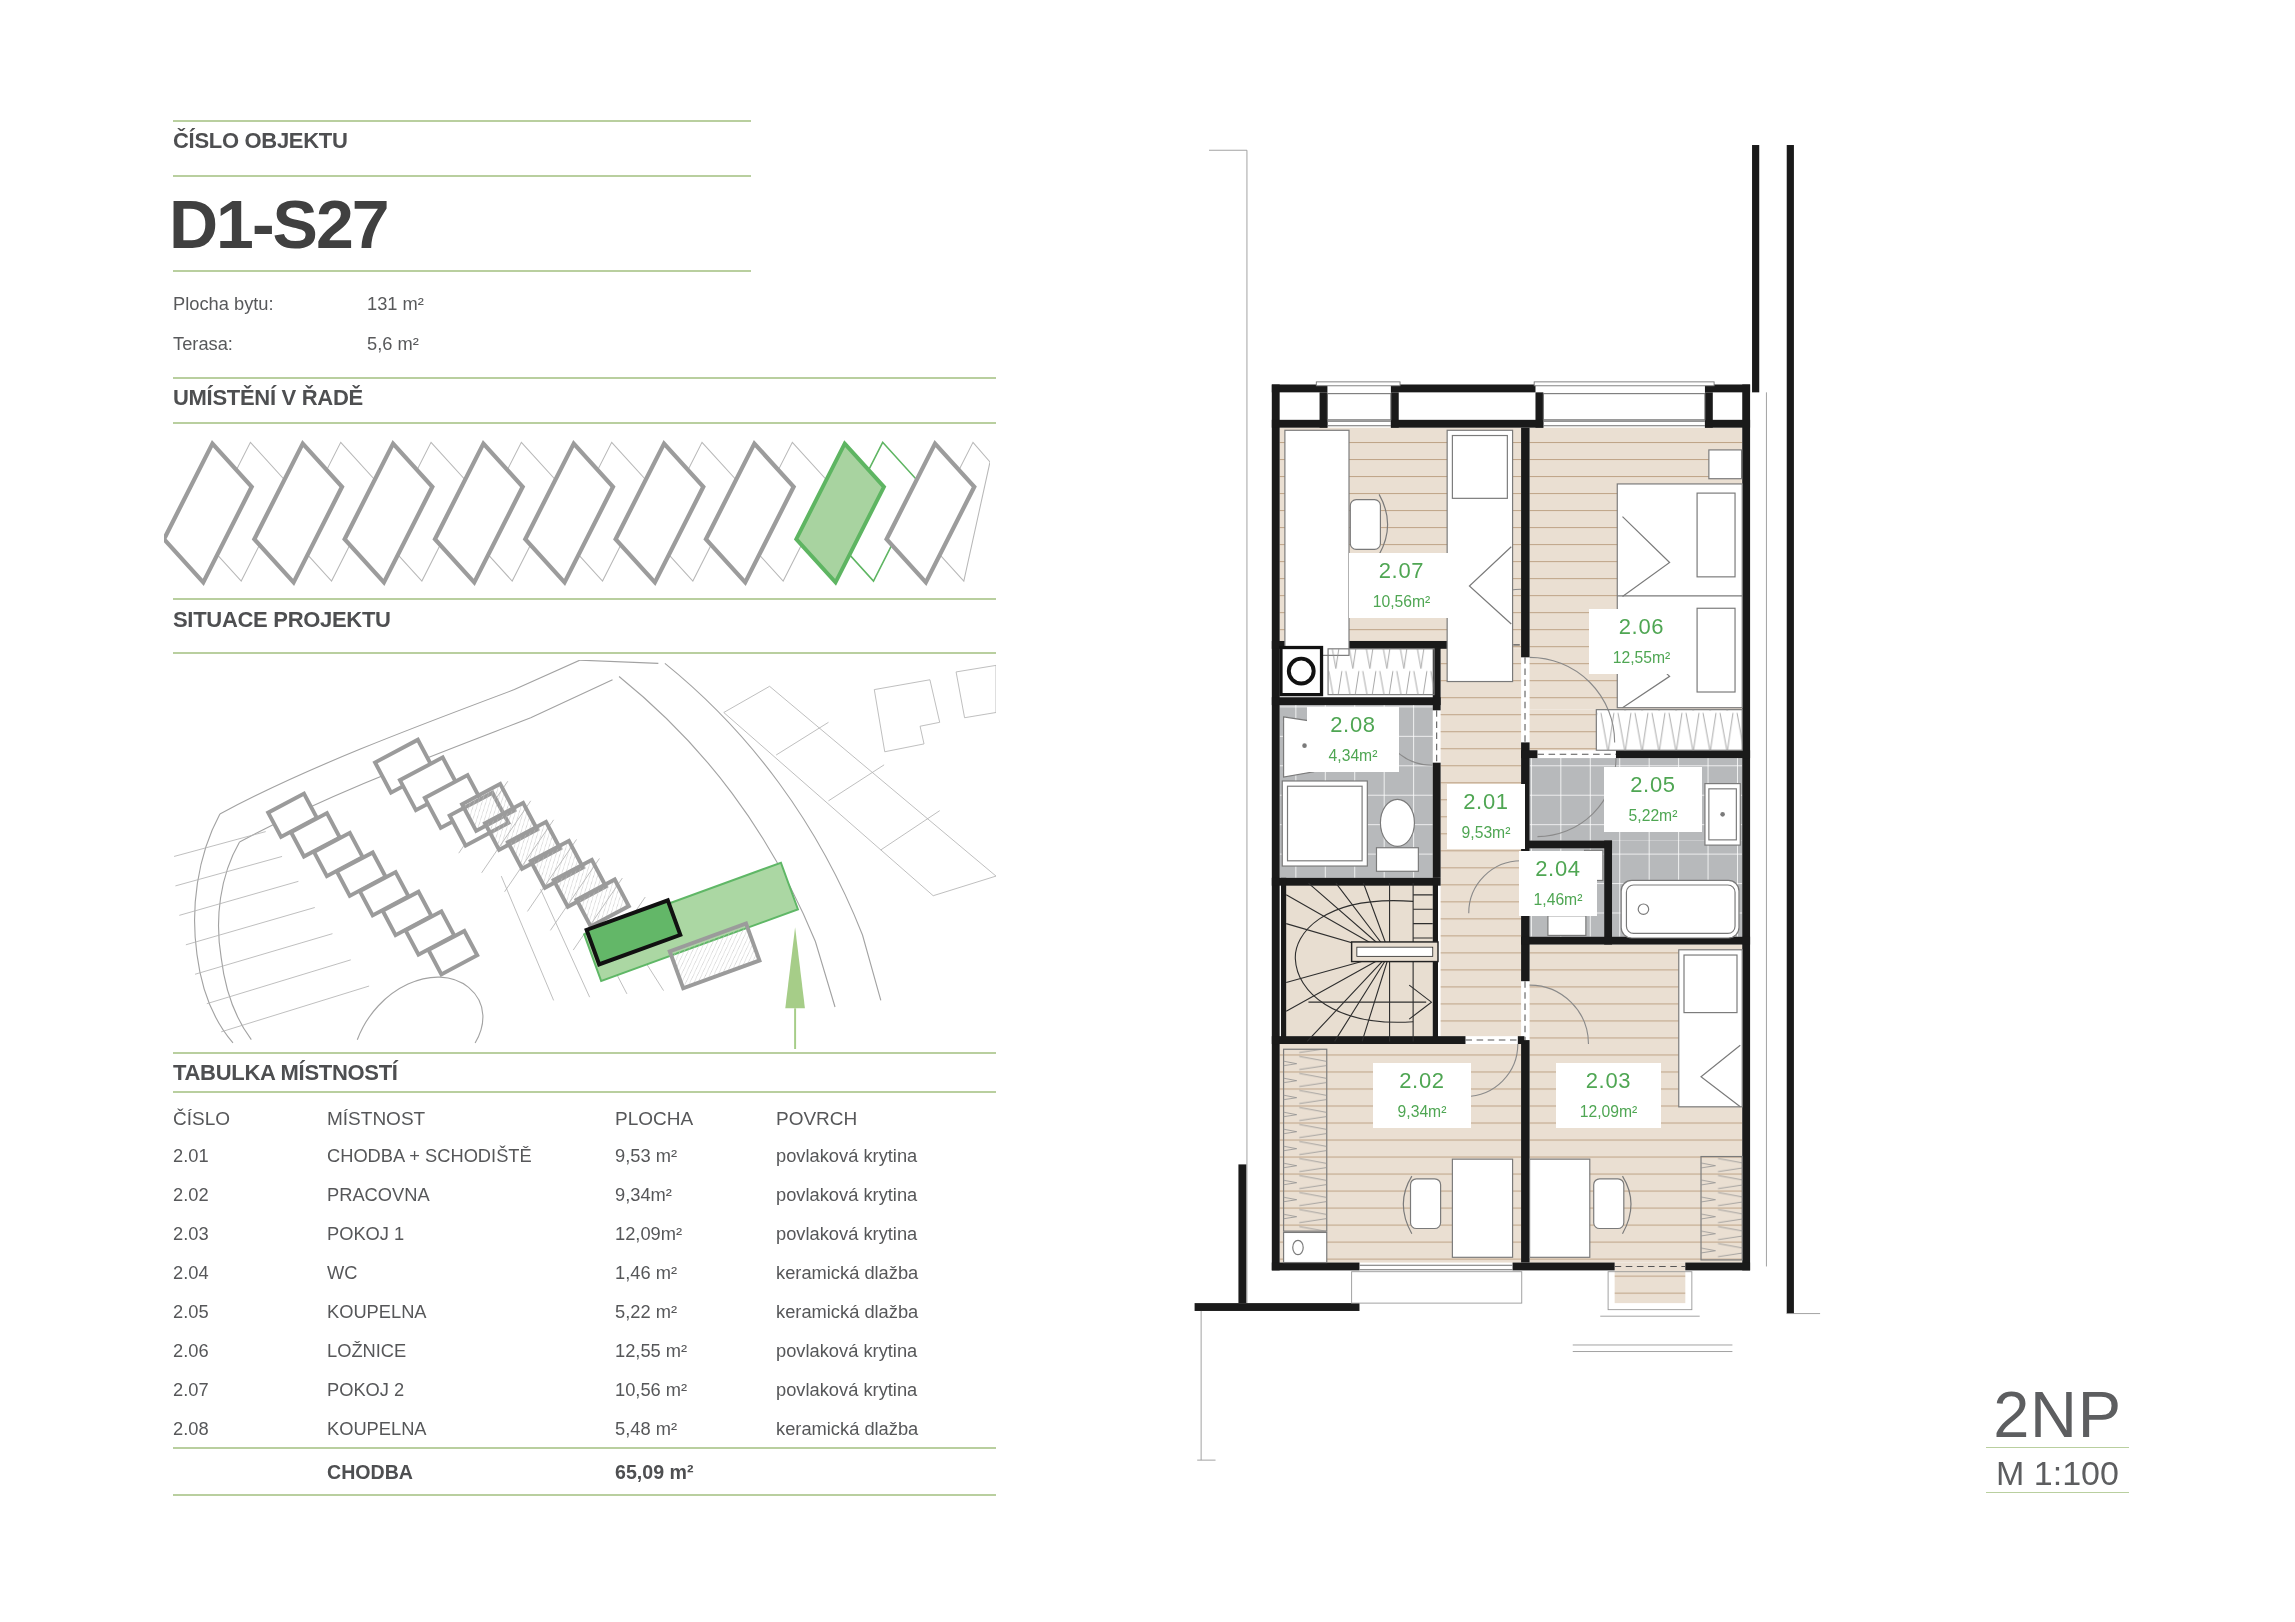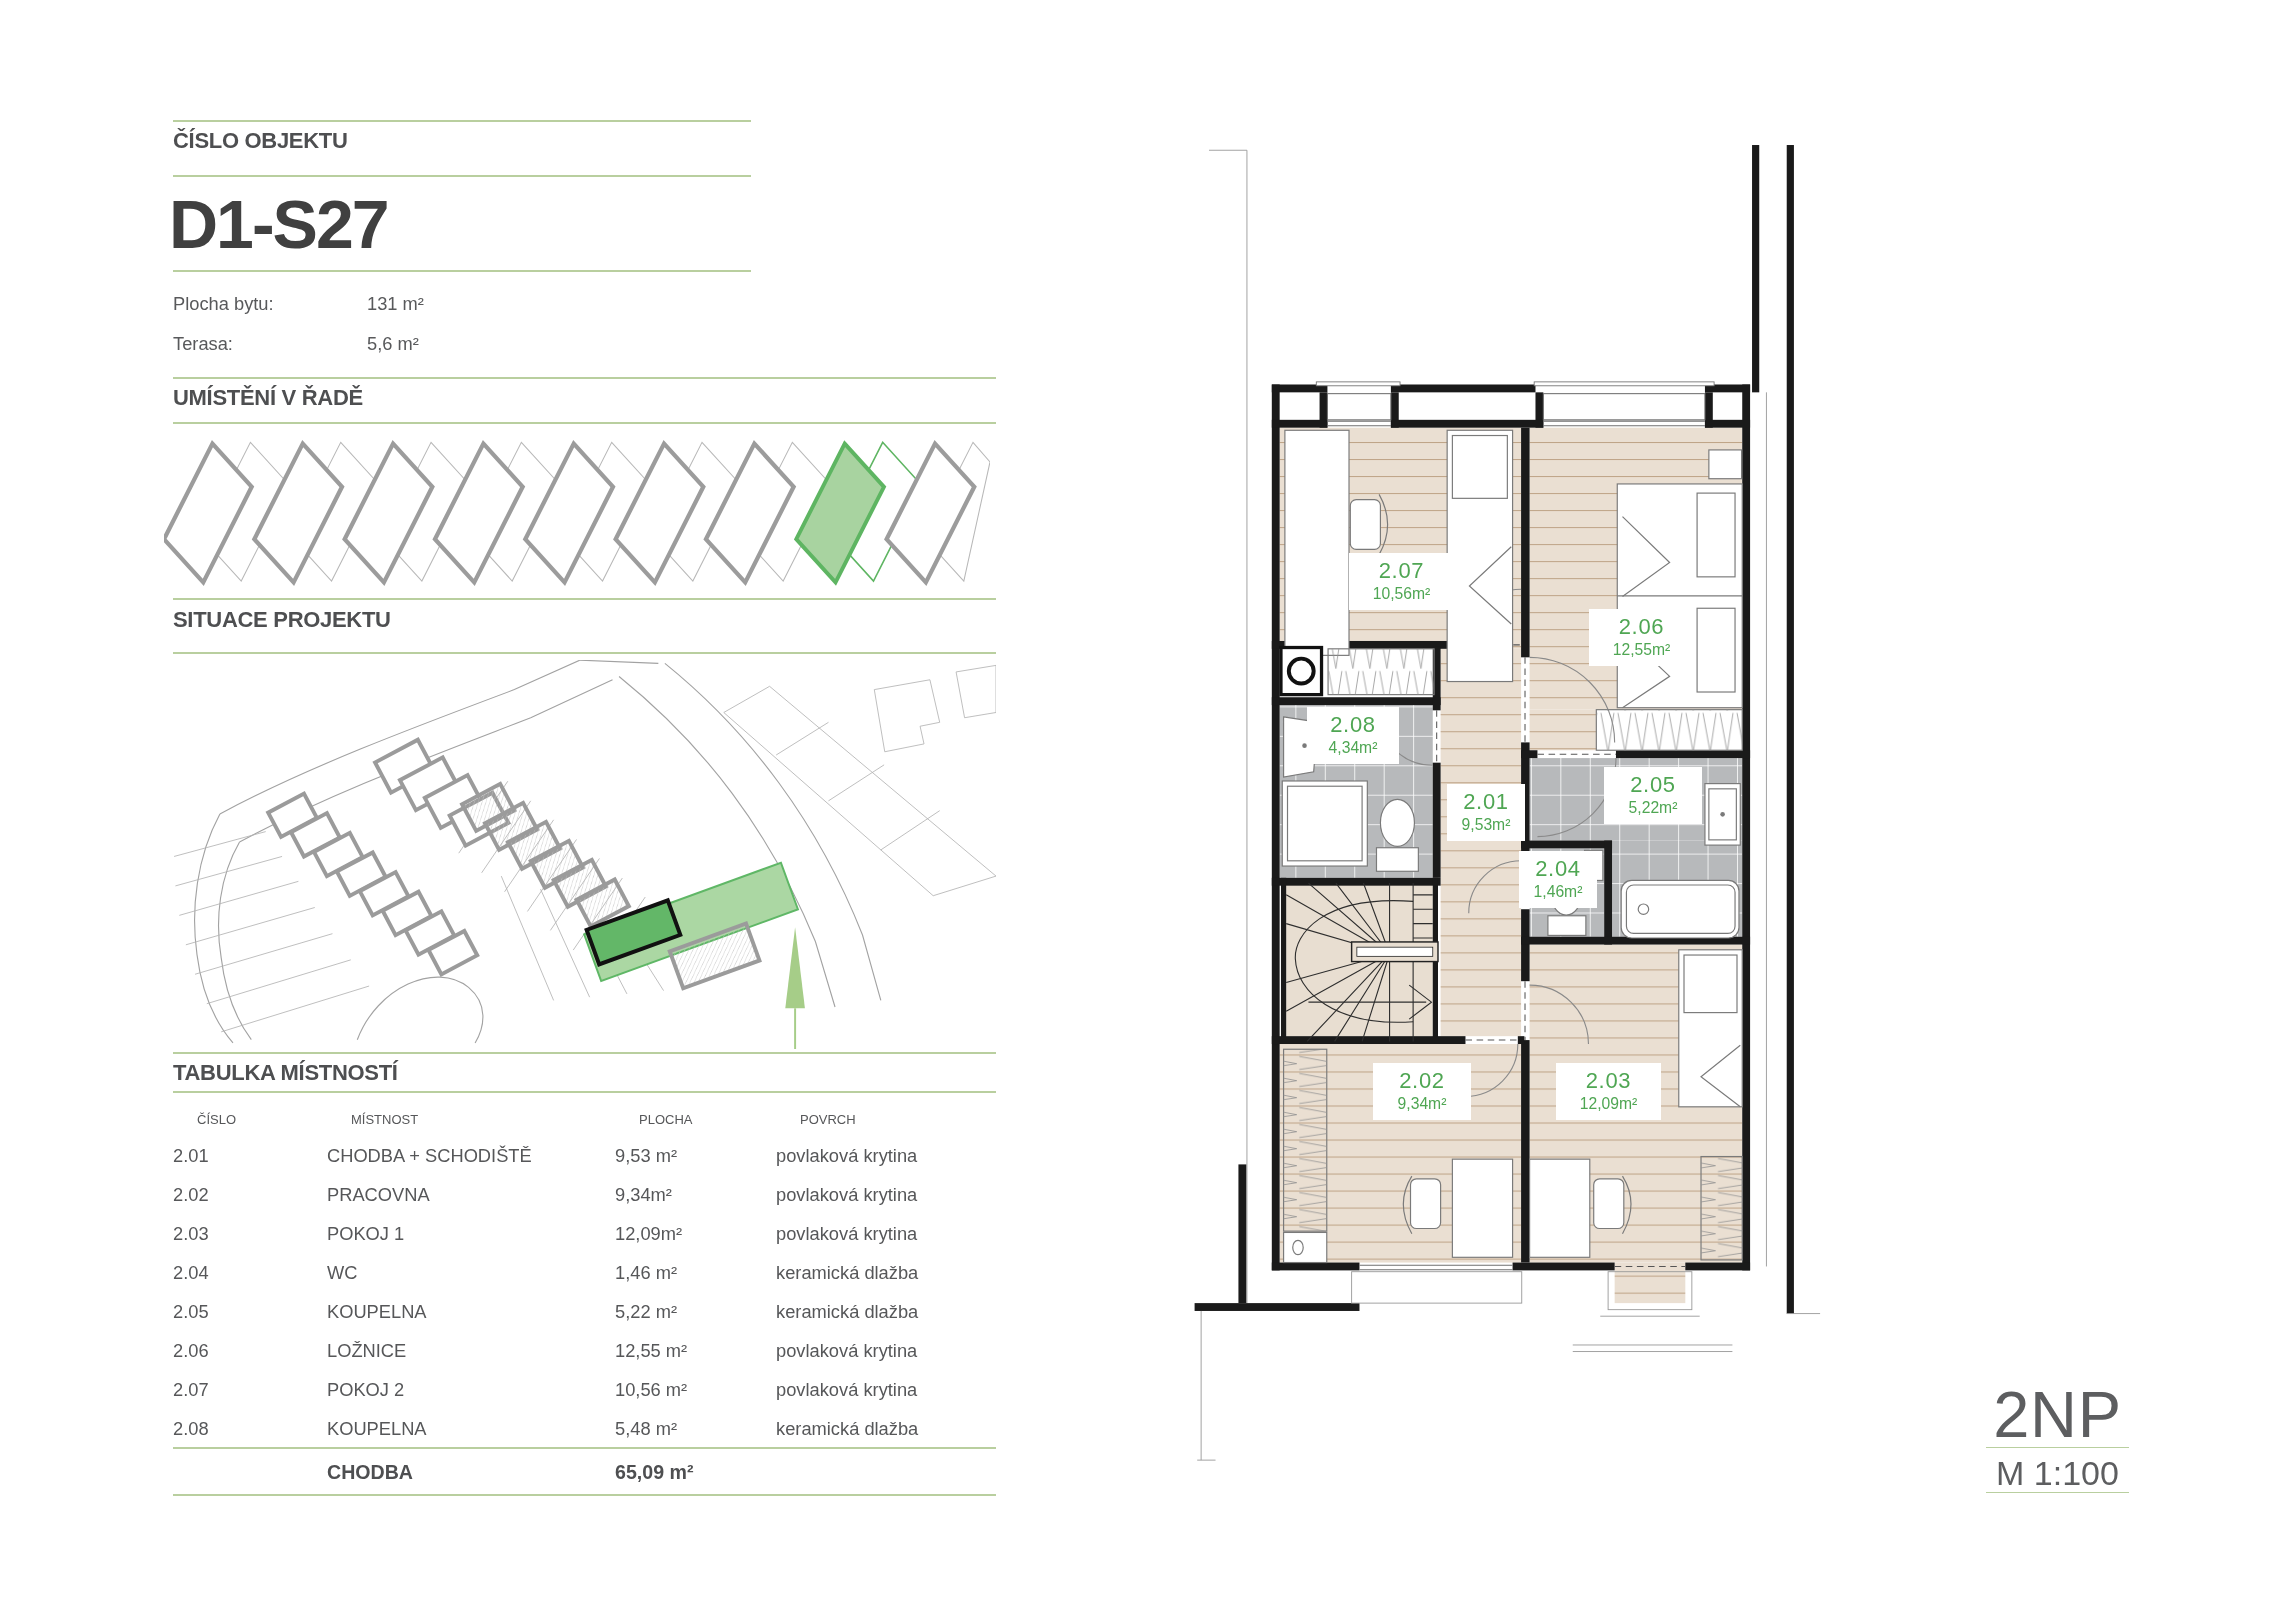--- a/index.html
+++ b/index.html
@@ -10,27 +10,27 @@
   .rule.narrow{left:173px;width:578px;}
   .rule.wide{left:173px;width:823px;}
   .sec-head{position:absolute;left:173px;font-size:22px;font-weight:bold;color:#4e4f51;letter-spacing:-0.3px;}
   .object-id{position:absolute;left:169px;top:185px;font-size:68px;font-weight:700;letter-spacing:-2px;color:#404040;}
   .details{position:absolute;left:173px;top:280px;width:578px;font-size:18.3px;color:#58595b;}
   .details .drow{display:flex;height:32px;align-items:center;margin-top:8px;}
   .details .dlabel{width:194px;}
   
   .rtable{position:absolute;left:173px;top:1102px;width:823px;font-size:18.3px;color:#565759;}
   .trow{display:grid;grid-template-columns:154px 288px 161px 219px;align-items:center;}
-  .trow.head{height:34px;font-size:13px;margin-left:24px;}
+  .trow.head{height:34px;font-size:19px;}
   .trow.body{height:39px;}
   .trow.total{height:42px;font-weight:bold;font-size:19.6px;color:#4e4f51;}
   
   .room-label{position:absolute;background:#ffffff;text-align:center;color:#4fa653;padding:5.2px 6.5px 6.5px;line-height:1.15;}
   .room-label .rid{font-size:22px;letter-spacing:0.7px;}
-  .room-label .rarea{font-size:15.7px;margin-top:2px;}
+  .room-label .rarea{font-size:15.7px;margin-top:10px;}
   
   .floor-big{position:absolute;left:1986px;top:1377px;width:143px;text-align:center;font-size:65px;color:#5d5e60;letter-spacing:0.7px;}
   .scale-txt{position:absolute;left:1986px;top:1454px;width:143px;text-align:center;font-size:34px;color:#5d5e60;}
   .footer-rule{position:absolute;left:1986px;width:143px;height:1.3px;background:#b9cf9f;}
   
   .wl{fill:#1a1a1a;}                     
   .thin{stroke:#6f6f6f;stroke-width:1.6;fill:none;}
   .thin2{stroke:#9a9a9a;stroke-width:1.4;fill:none;}
   .furn{stroke:#7a7a7a;stroke-width:1.8;fill:#ffffff;}
   .furnN{stroke:#7a7a7a;stroke-width:1.8;fill:none;}

